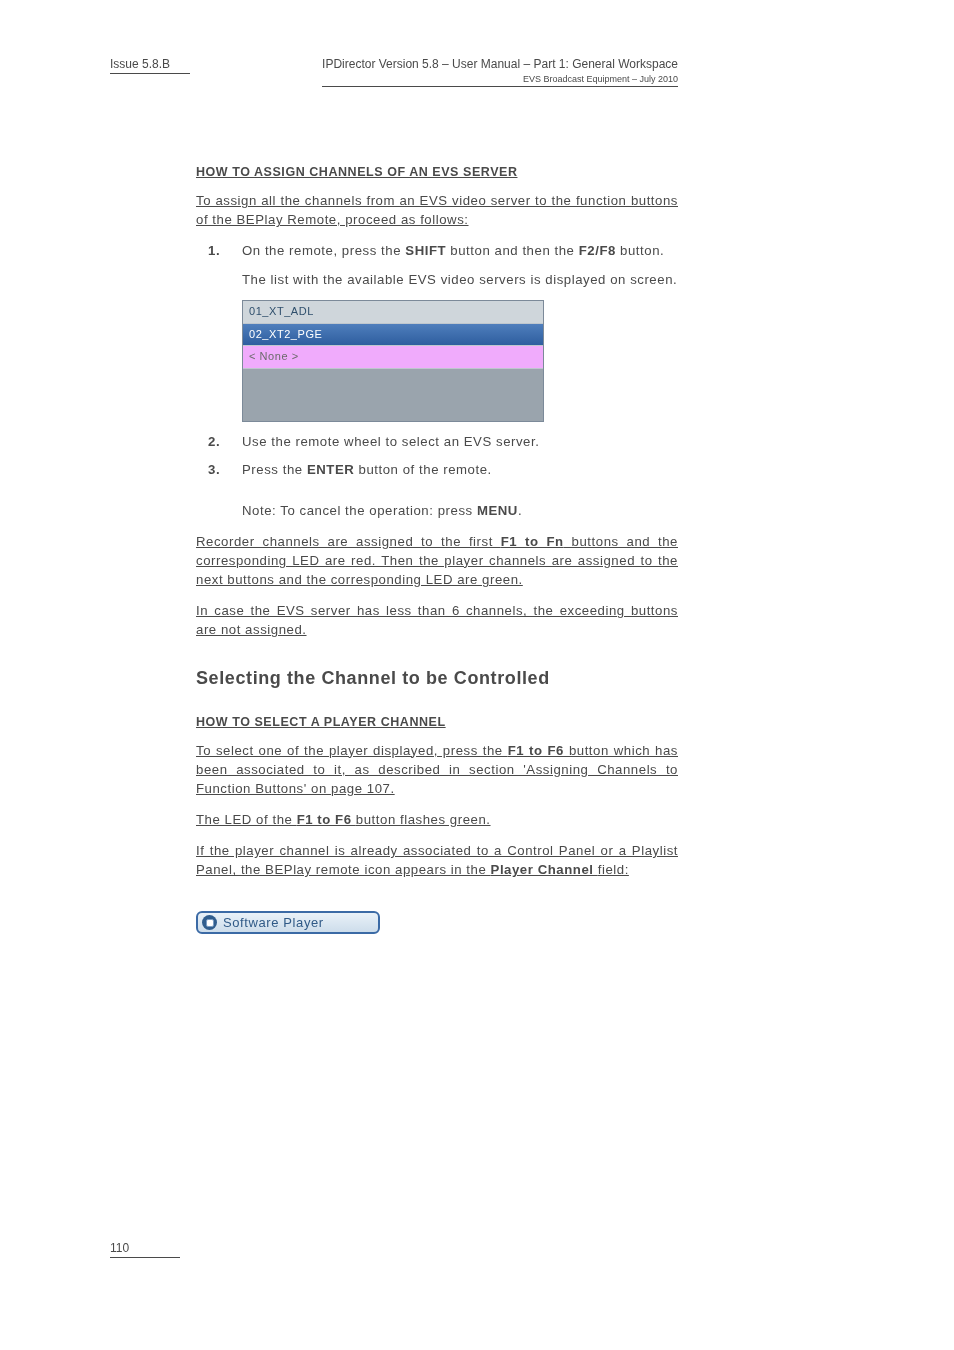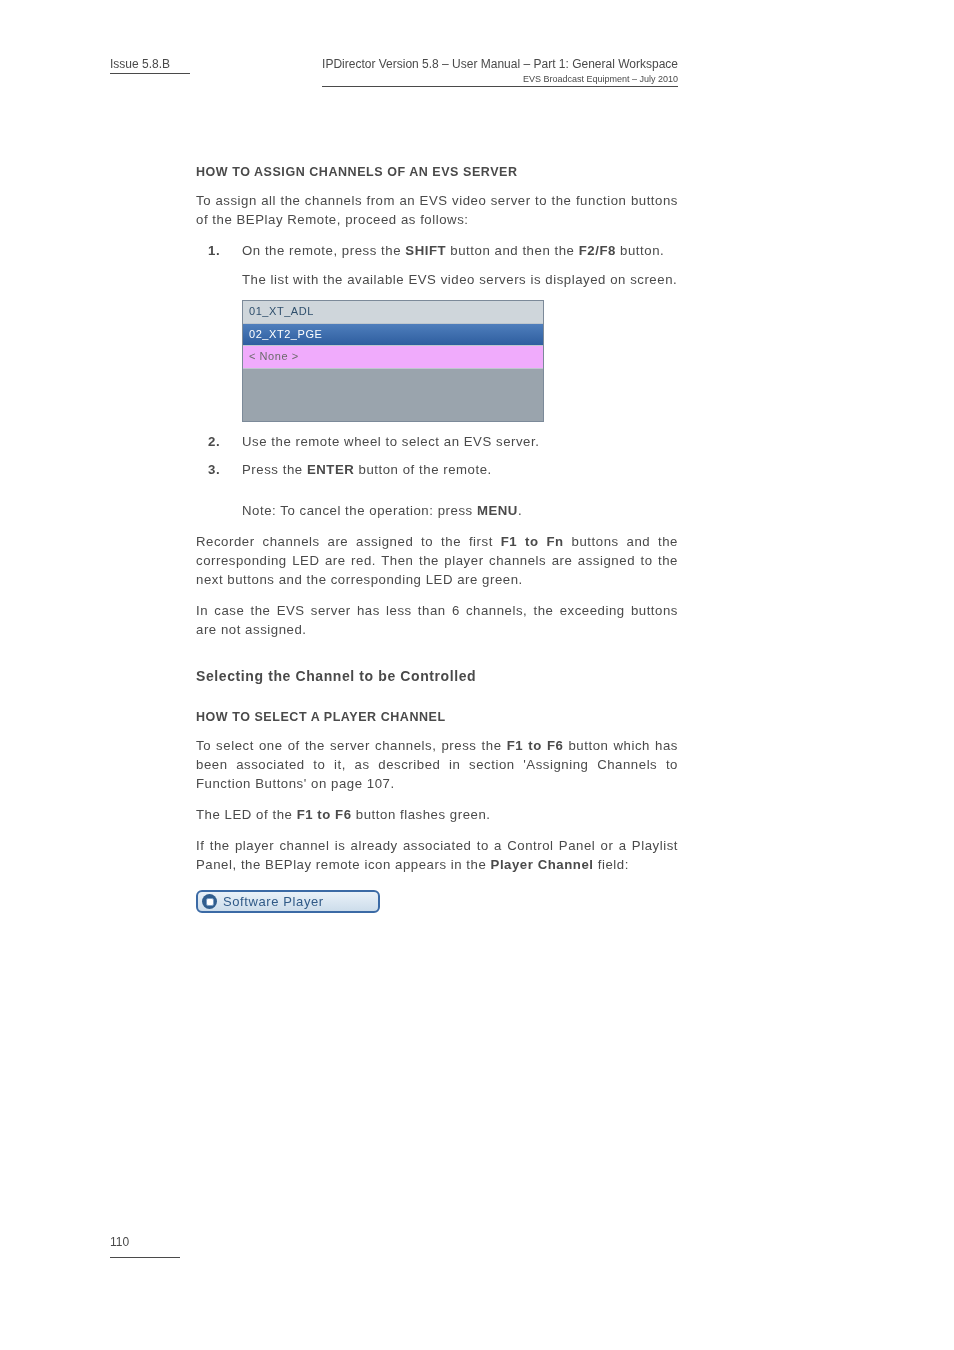--- a/index.html
+++ b/index.html
@@ -49,38 +49,40 @@
   }
   .content {
     position: absolute;
     top: 145px;
     left: 196px;
     right: 110px;
     color: #4a4a4a;
     letter-spacing: 0.6px;
   }
   .h3 {
-    font-size: 14px;
+    font-size: 18px;
     font-weight: bold;
     margin: 24px 0 12px 0;
     letter-spacing: 0.6px;
   }
   .h4 {
     font-size: 12.5px;
     font-weight: bold;
     margin: 20px 0 10px 0;
     letter-spacing: 0.55px;
     text-transform: uppercase;
+    text-decoration: underline;
   }
   .para {
     font-size: 13.2px;
     line-height: 1.45;
     margin: 12px 0;
     text-align: justify;
     letter-spacing: 0.55px;
+    text-decoration: underline;
   }
   .num-list {
     margin: 12px 0;
     padding-left: 46px;
     font-size: 13.2px;
     line-height: 1.45;
     letter-spacing: 0.55px;
   }
   .num-item {
     position: relative;
@@ -131,21 +133,21 @@
   .software-player {
     display: inline-flex;
     align-items: flex-start;
     gap: 6px;
     border: 2px solid #3b6aa5;
     border-radius: 6px;
     padding: 2px 54px 2px 4px;
     background: linear-gradient(#e9f1f8, #cdddeb);
     font-size: 13px;
     color: #305a87;
-    margin-top: 4px;
+    margin-top: 20px;
   }
   .software-player .sp-icon {
     width: 15px;
     height: 15px;
     border-radius: 50%;
     background: #315e8e;
     display: inline-flex;
     align-items: center;
     justify-content: center;
   }
@@ -159,21 +161,21 @@
     display: block;
   }
 
   .page-number {
     position: absolute;
     bottom: 92px;
     left: 110px;
     font-size: 12px;
     color: #4a4a4a;
     border-bottom: 1px solid #4a4a4a;
-    padding-bottom: 8px;
+    padding-bottom: 2px;
     min-width: 70px;
     text-align: left;
   }
 </style>
 </head>
 <body>
 
 <div class="page">
   <div class="header">
     <div class="header-left">Issue 5.8.B</div>
@@ -224,21 +226,21 @@
     </div>
 
     <div class="para">In case the EVS server has less than 6 channels, the exceeding buttons are not assigned.</div>
 
     <div class="h3" style="margin-top:28px;">Selecting the Channel to be Controlled</div>
 
 
     <div class="h4" style="margin-top:26px;">HOW TO SELECT A PLAYER CHANNEL</div>
 
     <div class="para" style="text-align:justify;">
-      <span>To select one of the server channels, press the </span><span class="bold">F1 to F6</span><span> button which has been associated to it, as described in section 'Assigning Channels to Function Buttons' on page 107.</span>
+      <span>To select one of the player displayed, press the </span><span class="bold">F1 to F6</span><span> button which has been associated to it, as described in section 'Assigning Channels to Function Buttons' on page 107.</span>
     </div>
 
     <div class="para">
       <span>The LED of the </span><span class="bold">F1 to F6 </span><span>button flashes green.</span>
     </div>
 
     <div class="para" style="text-align:justify;">
       <span>If the player channel is already associated to a Control Panel or a Playlist Panel, the BEPlay remote icon appears in the </span><span class="bold">Player Channel </span><span>field:</span>
     </div>
 

